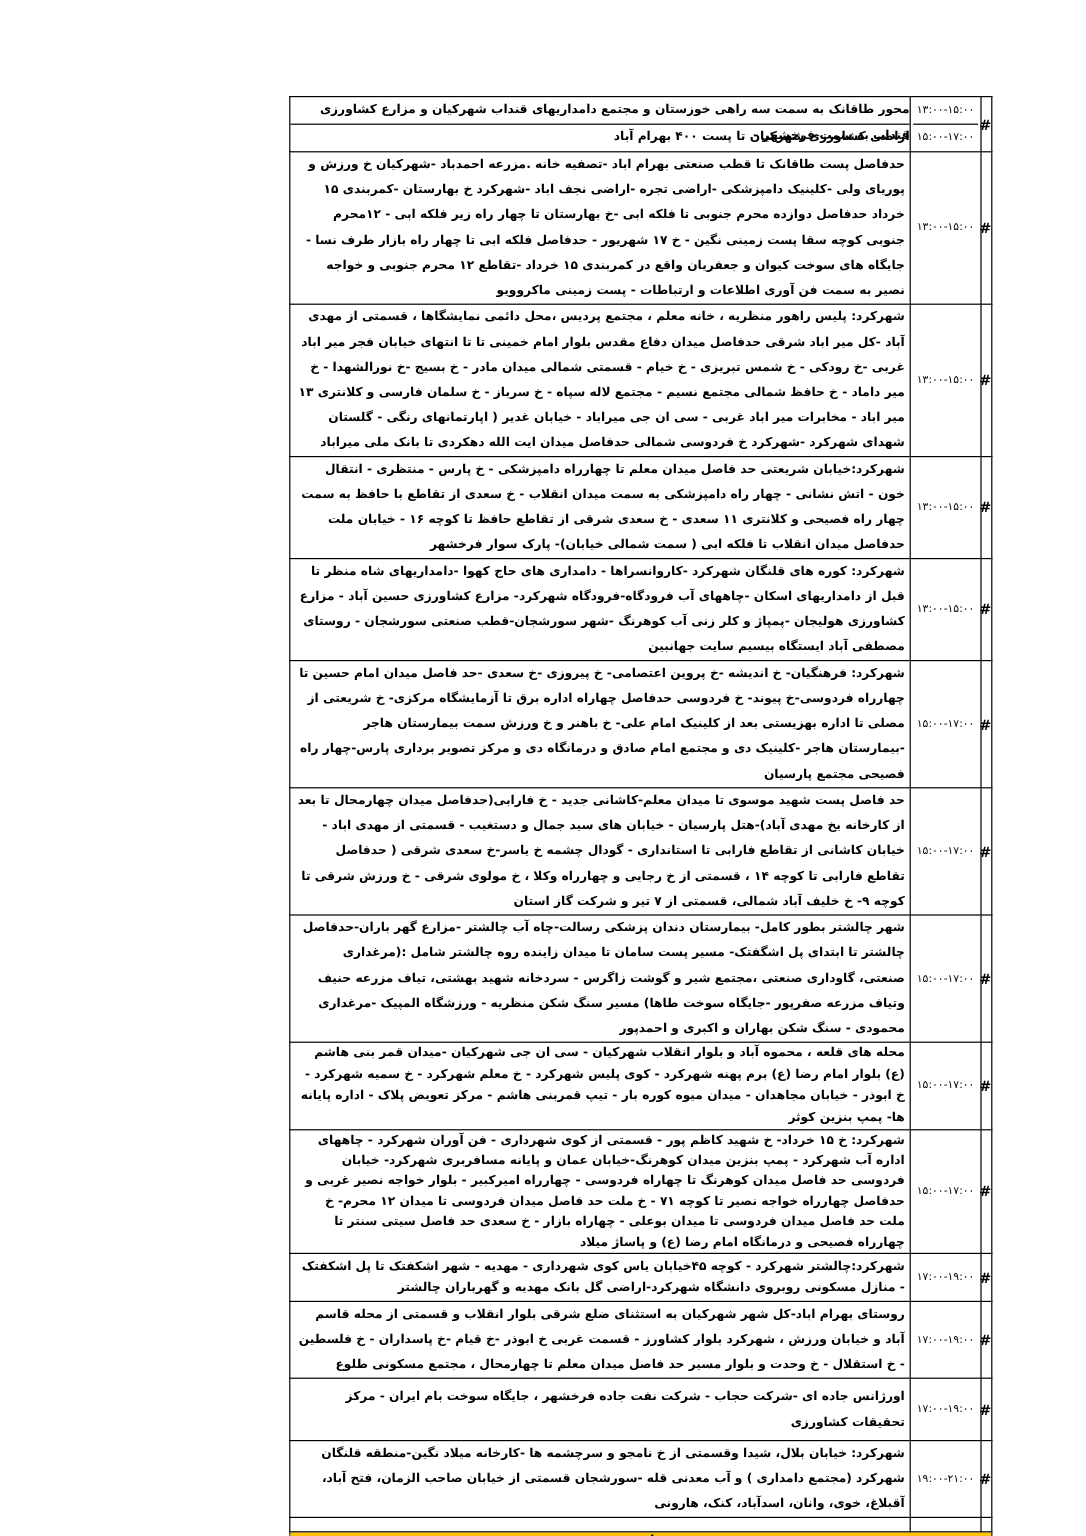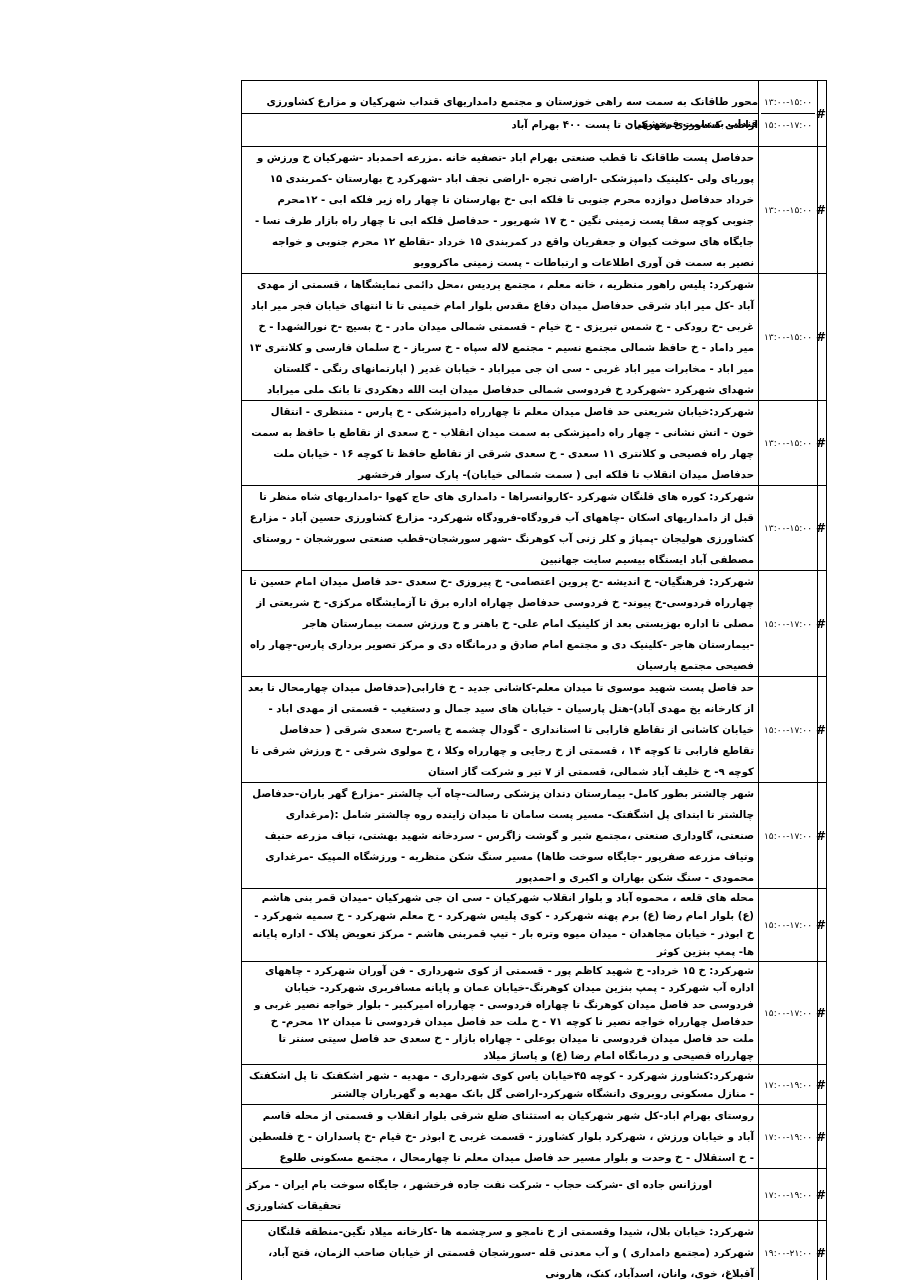--- a/index.html
+++ b/index.html
@@ -2,23 +2,23 @@
 <html><head>
 <meta charset="utf-8">
 <style>
   html, body { margin: 0; padding: 0; background: #ffffff; }
   body { width: 905px; height: 1280px; position: relative; overflow: hidden;
          font-family: "DejaVu Sans", sans-serif; color: #000; }
   .page { position: absolute; left: 241px; top: 80px; width: 586px; }
   table { border-collapse: collapse; width: 586px; table-layout: fixed; direction: rtl; }
   td { border: 1px solid #000; padding: 0 4px; vertical-align: middle; }
   td.num { width: 8px; padding: 0; text-align: center; font-size: 12px; font-weight: bold; }
-  td.time { width: 54px; padding: 10px 2px; text-align: center; font-size: 9px; direction: ltr; white-space: nowrap; letter-spacing: -0.3px; }
+  td.time { width: 54px; padding: 0 2px; text-align: center; font-size: 9px; direction: ltr; white-space: nowrap; letter-spacing: -0.3px; }
   td.addr { font-size: 10.2px; font-weight: bold; line-height: 21px; direction: rtl; }
-  td.addr.center { text-align: left; }
+  td.addr.center { text-align: right; }
   .split { padding: 0; }
   .split div { height: 22px; line-height: 22px; border-bottom: 1px solid #000; }
   .split div:last-child { border-bottom: none; }
   tr.county td { background: #ffc000; text-align: center; font-size: 10.5px; font-weight: bold; height: 15px; line-height: 15px; border: 1px solid #333; }
 </style>
 </head>
 <body>
 
 <div class="page">
 <table>
@@ -65,31 +65,31 @@
       <td class="addr">حد فاصل پست شهید موسوی تا میدان معلم-کاشانی جدید - خ فارابی(حدفاصل میدان چهارمحال تا بعد از کارخانه یخ مهدی آباد)-هتل پارسیان - خیابان های سید جمال و دستغیب - قسمتی از مهدی اباد - خیابان کاشانی از تقاطع فارابی تا استانداری - گودال چشمه خ یاسر-خ سعدی شرقی ( حدفاصل تقاطع فارابی تا کوچه ۱۴ ، قسمتی از خ رجایی و چهارراه وکلا ، خ مولوی شرقی - خ ورزش شرقی تا کوچه ۹- خ خلیف آباد شمالی، قسمتی از ۷ تیر و شرکت گاز استان</td>
     </tr>
     <tr style="height:92px">
       <td class="num">#</td>
       <td class="time">۱۵:۰۰-۱۷:۰۰</td>
       <td class="addr">شهر چالشتر بطور کامل- بیمارستان دندان پزشکی رسالت-چاه آب چالشتر -مزارع گهر باران-حدفاصل چالشتر تا ابتدای پل اشگفتک- مسیر پست سامان تا میدان زاینده روه چالشتر شامل :(مرغداری صنعتی، گاوداری صنعتی ،مجتمع شیر و گوشت زاگرس - سردخانه شهید بهشتی، تیاف مزرعه حنیف وتیاف مزرعه صفرپور -جایگاه سوخت طاها) مسیر سنگ شکن منظریه - ورزشگاه المپیک -مرغداری محمودی - سنگ شکن بهاران و اکبری و احمدپور</td>
     </tr>
     <tr style="height:56px">
       <td class="num">#</td>
       <td class="time">۱۵:۰۰-۱۷:۰۰</td>
-      <td class="addr" style="line-height:18px">محله های قلعه ، محموه آباد و بلوار انقلاب شهرکیان - سی ان جی شهرکیان -میدان قمر بنی هاشم (ع) بلوار امام رضا (ع) برم پهنه شهرکرد - کوی پلیس شهرکرد - خ معلم شهرکرد - خ سمیه شهرکرد - خ ابوذر - خیابان مجاهدان - میدان میوه وتره بار - تیپ قمربنی هاشم - مرکز تعویض پلاک - اداره پایانه ها- پمپ بنزین کوثر</td>
+      <td class="addr" style="line-height:18px">محله های قلعه ، محموه آباد و بلوار انقلاب شهرکیان - سی ان جی شهرکیان -میدان قمر بنی هاشم (ع) بلوار امام رضا (ع) برم پهنه شهرکرد - کوی پلیس شهرکرد - خ معلم شهرکرد - خ سمیه شهرکرد - خ ابوذر - خیابان مجاهدان - میدان میوه کوره بار - تیپ قمربنی هاشم - مرکز تعویض پلاک - اداره پایانه ها- پمپ بنزین کوثر</td>
     </tr>
     <tr style="height:92px">
       <td class="num">#</td>
       <td class="time">۱۵:۰۰-۱۷:۰۰</td>
       <td class="addr" style="line-height:17px">شهرکرد: خ ۱۵ خرداد- خ شهید کاظم پور - قسمتی از کوی شهرداری - فن آوران شهرکرد - چاههای اداره آب شهرکرد - پمپ بنزین میدان کوهرنگ-خیابان عمان و پایانه مسافربری شهرکرد- خیابان فردوسی حد فاصل میدان کوهرنگ تا چهاراه فردوسی - چهارراه امیرکبیر - بلوار خواجه نصیر غربی و حدفاصل چهارراه خواجه نصیر تا کوچه ۷۱ - خ ملت حد فاصل میدان فردوسی تا میدان ۱۲ محرم- خ ملت حد فاصل میدان فردوسی تا میدان بوعلی - چهاراه بازار - خ سعدی حد فاصل سیتی سنتر تا چهارراه فصیحی و درمانگاه امام رضا (ع) و پاساژ میلاد</td>
     </tr>
     <tr style="height:40px">
       <td class="num">#</td>
       <td class="time">۱۷:۰۰-۱۹:۰۰</td>
-      <td class="addr" style="line-height:18px">شهرکرد:کشاورز شهرکرد - کوچه ۴۵خیابان یاس کوی شهرداری - مهدیه - شهر اشکفتک تا پل اشکفتک - منازل مسکونی روبروی دانشگاه شهرکرد-اراضی گل بانک مهدیه و گهرباران چالشتر</td>
+      <td class="addr" style="line-height:18px">شهرکرد:چالشتر شهرکرد - کوچه ۴۵خیابان یاس کوی شهرداری - مهدیه - شهر اشکفتک تا پل اشکفتک - منازل مسکونی روبروی دانشگاه شهرکرد-اراضی گل بانک مهدیه و گهرباران چالشتر</td>
     </tr>
     <tr style="height:64px">
       <td class="num">#</td>
       <td class="time">۱۷:۰۰-۱۹:۰۰</td>
       <td class="addr">روستای بهرام اباد-کل شهر شهرکیان به استثنای ضلع شرقی بلوار انقلاب و قسمتی از محله قاسم آباد و خیابان ورزش ، شهرکرد بلوار کشاورز - قسمت غربی خ ابوذر -خ قیام -خ پاسداران - خ فلسطین - خ استقلال - خ وحدت و بلوار مسیر حد فاصل میدان معلم تا چهارمحال ، مجتمع مسکونی طلوع</td>
     </tr>
     <tr style="height:52px">
       <td class="num">#</td>
       <td class="time">۱۷:۰۰-۱۹:۰۰</td>
       <td class="addr center">اورژانس جاده ای -شرکت حجاب - شرکت نفت جاده فرخشهر ، جایگاه سوخت بام ایران - مرکز تحقیقات کشاورزی</td>

